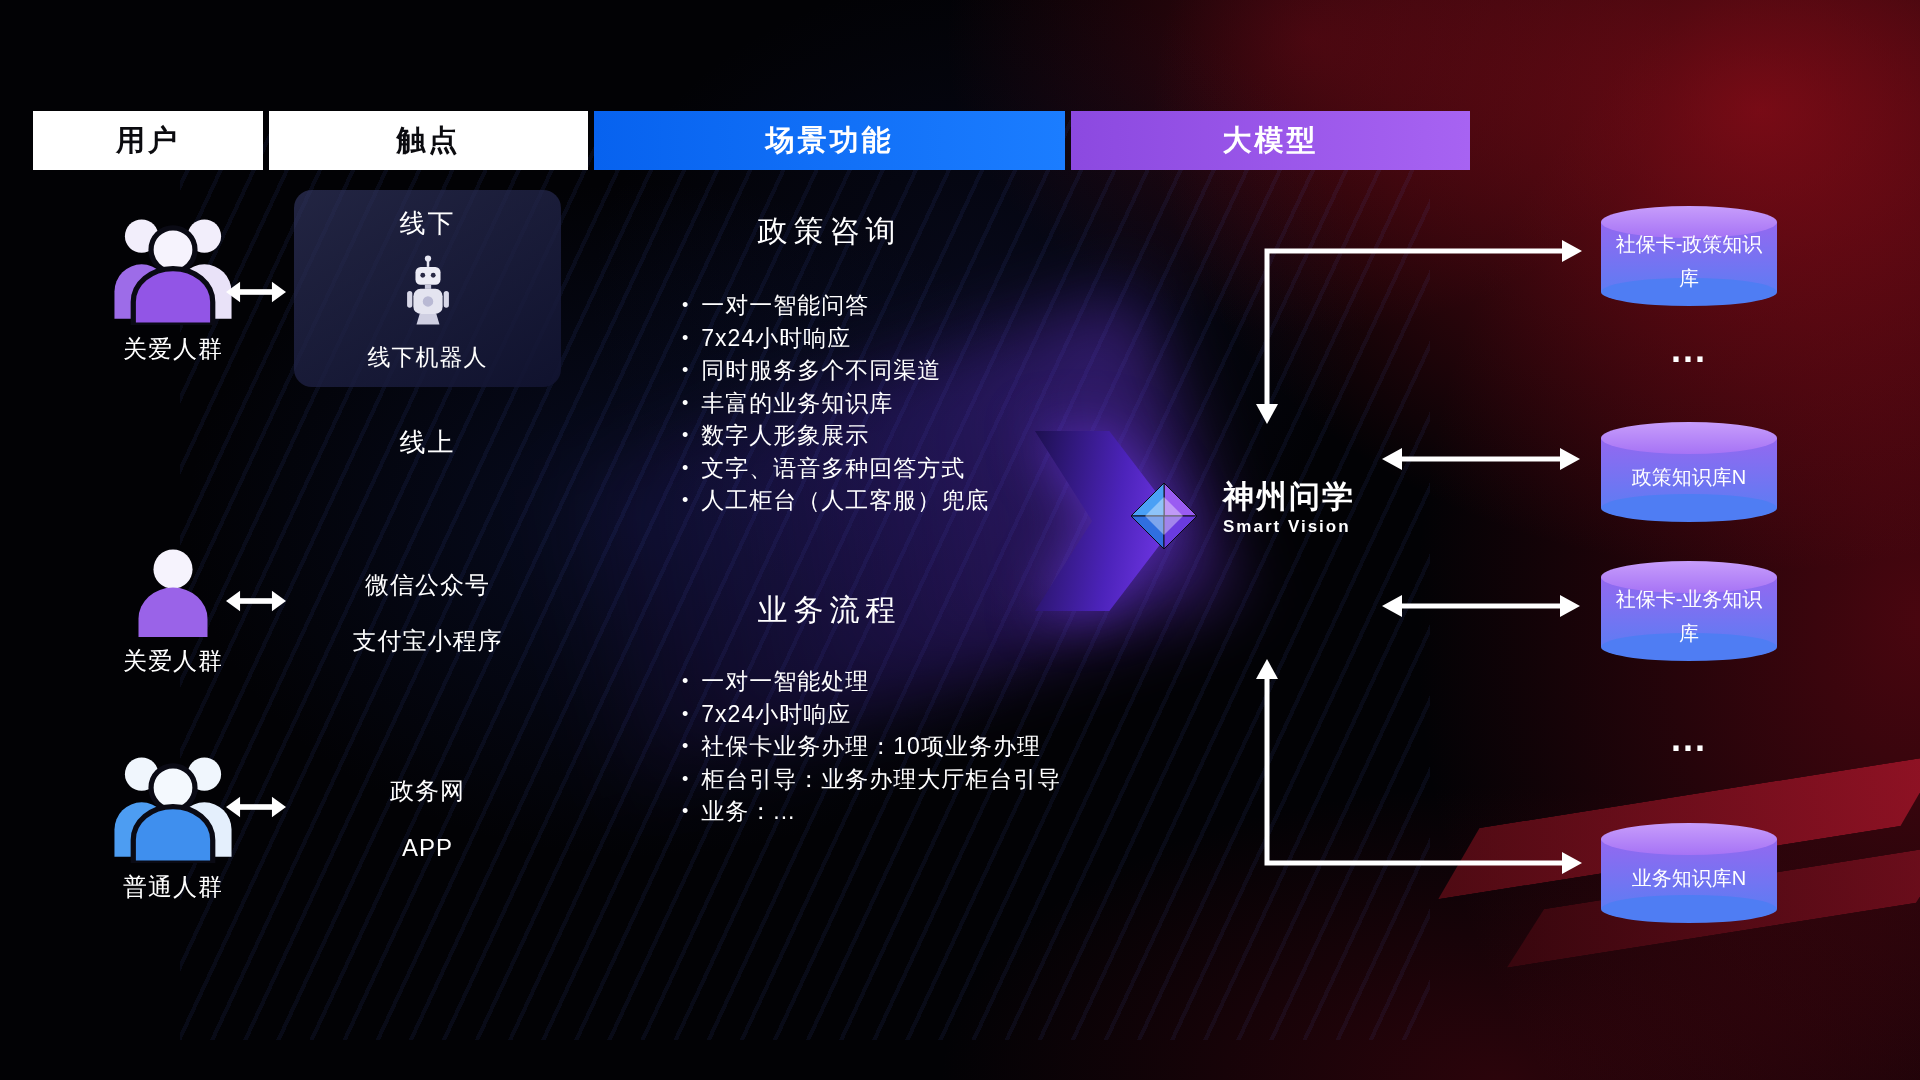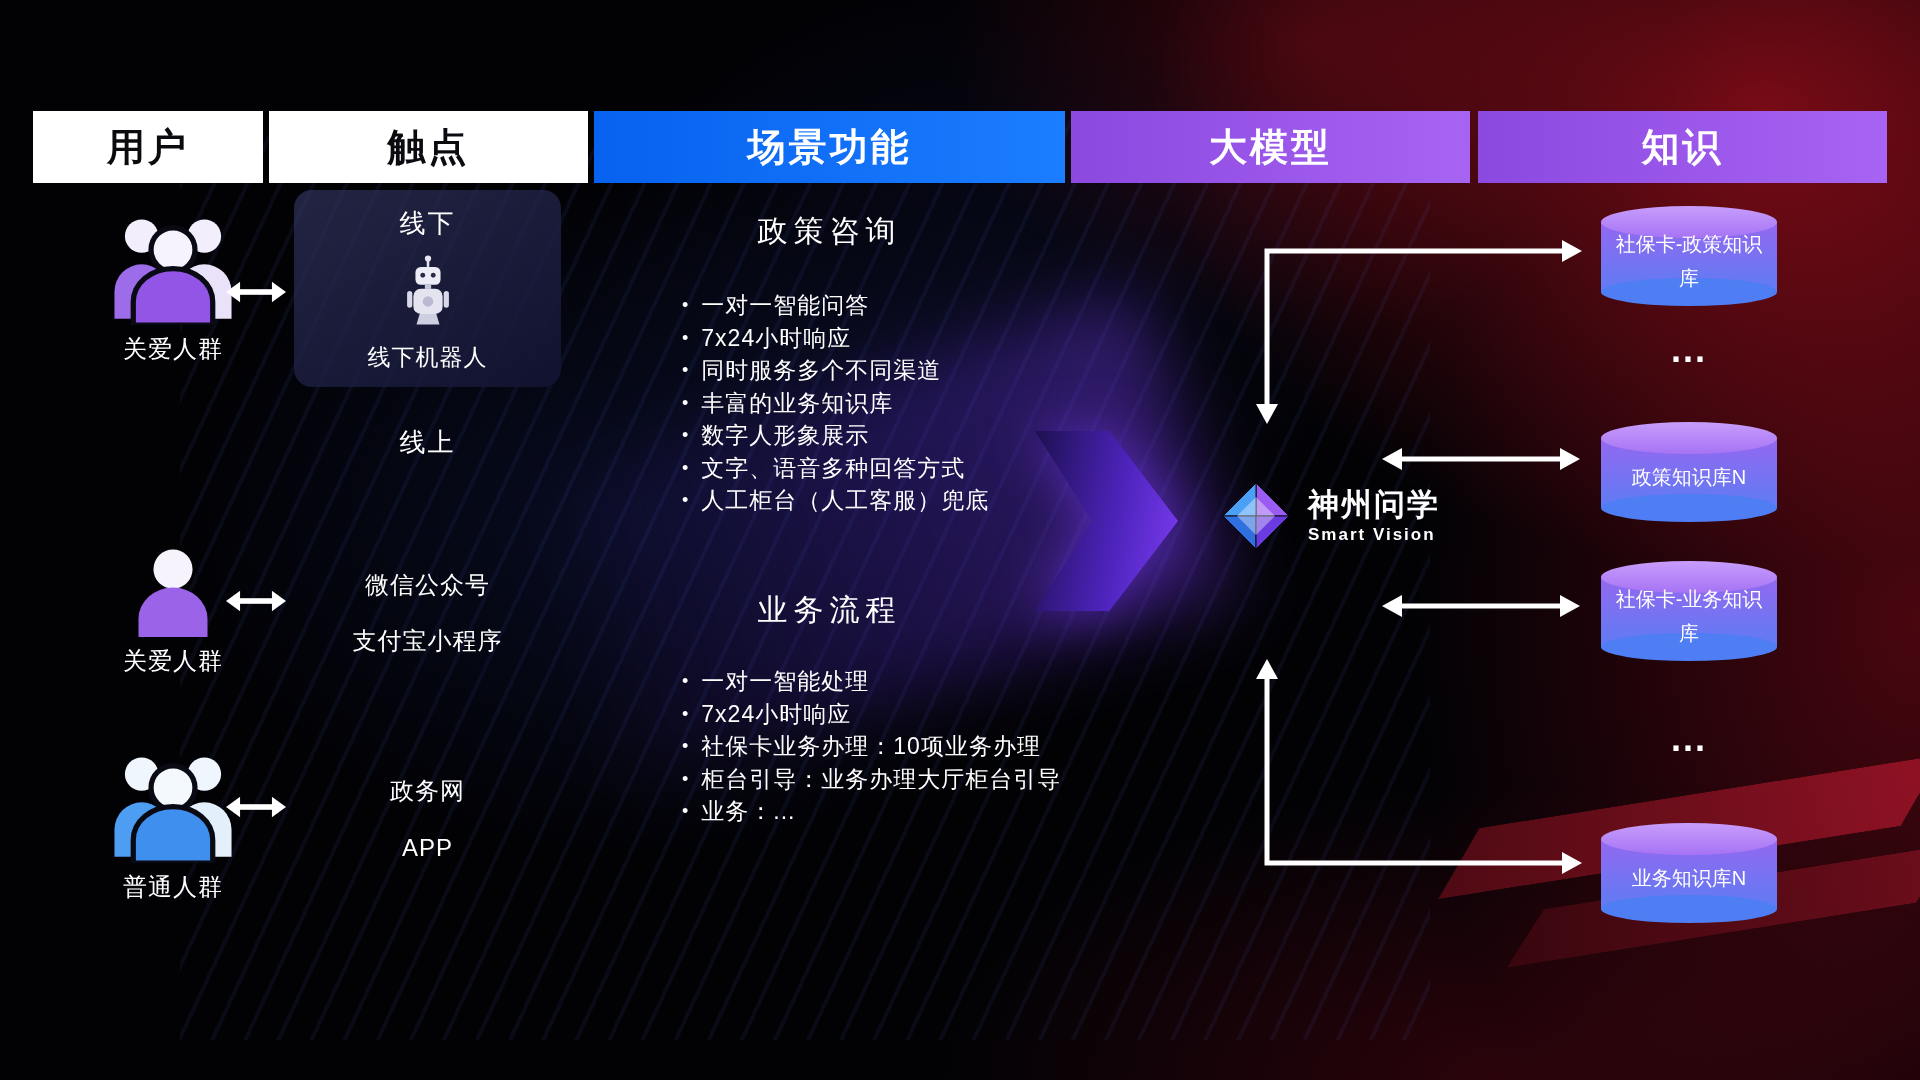--- a/index.html
+++ b/index.html
@@ -19,22 +19,22 @@
   .bg-streaks{left:180px;top:120px;width:1250px;height:920px;
       background:repeating-linear-gradient(115deg, transparent 0 26px, rgba(90,120,255,.07) 26px 30px);}
   .glow-band{left:560px;top:380px;width:640px;height:320px;transform:rotate(-18deg);filter:blur(34px);
       background:linear-gradient(100deg, transparent, rgba(100,50,230,.28) 60%, rgba(125,62,255,.42));}
   .slash1{left:1430px;top:795px;width:520px;height:64px;transform:rotate(-9deg);
       background:linear-gradient(90deg,#5e0c16,#a6152a);clip-path:polygon(0 100%,10% 0,100% 0,90% 100%);opacity:.8;}
   .slash2{left:1500px;top:880px;width:460px;height:52px;transform:rotate(-9deg);
       background:linear-gradient(90deg,#3f070f,#7e1020);clip-path:polygon(0 100%,10% 0,100% 0,90% 100%);opacity:.8;}
 
   
-  .hdr{position:absolute;top:111px;height:72px;display:flex;align-items:center;justify-content:center;
-       font-size:38px;font-weight:bold;letter-spacing:3px;}
+  .hdr{position:absolute;top:111px;height:59px;display:flex;align-items:center;justify-content:center;
+       font-size:29px;font-weight:bold;letter-spacing:3px;}
   .hdr.white{background:#fff;color:#0b0b0f;}
   .hdr.blue{background:linear-gradient(90deg,#0762ef,#1b7dff);color:#fff;}
   .hdr.purple{background:linear-gradient(90deg,#8c49e0,#a763f2);color:#fff;}
   .h1{left:33px;width:230px;} .h2{left:269px;width:319px;} .h3{left:594px;width:471px;}
   .h4{left:1071px;width:399px;} .h5{left:1478px;width:409px;}
 
   
   .user-block{position:absolute;width:230px;display:flex;flex-direction:column;align-items:center;gap:8px;}
   .u1{left:58px;top:210px;} .u2{left:58px;top:545px;} .u3{left:58px;top:748px;}
   .user-label{font-size:24px;letter-spacing:1px;}
@@ -61,21 +61,21 @@
   .scen li{display:flex;align-items:center;font-size:23px;line-height:32.5px;letter-spacing:1px;}
   .scen li::before{content:"•";margin-right:12px;font-size:18px;}
 
   
   .arrow-wrap{position:absolute;left:1035px;top:431px;filter:drop-shadow(0 0 26px rgba(120,60,255,.55));}
   .flow-arrow{width:143px;height:180px;
       background:linear-gradient(100deg,#1d1050 0%,#4c23ba 55%,#7d3df4 100%);
       clip-path:polygon(0 0,52% 0,100% 50%,52% 100%,0 100%,40% 50%);}
 
   
-  .logo{position:absolute;left:1220px;top:480px;display:flex;align-items:center;gap:16px;}
+  .logo{position:absolute;left:1128px;top:480px;display:flex;gap:23px;}
   .logo-name{font-size:31px;font-weight:bold;letter-spacing:2px;line-height:34px;}
   .logo-sub{font-size:17px;letter-spacing:2px;margin-top:3px;font-weight:600;}
 
   
   .db{position:absolute;left:1601px;width:176px;height:100px;}
   .db-top{position:absolute;top:0;left:0;right:0;height:32px;border-radius:50%;z-index:2;
       background:linear-gradient(180deg,#c79dfb,#a673f5);}
   .db-body{position:absolute;top:16px;bottom:14px;left:0;right:0;
       background:linear-gradient(180deg,#9468f0,#5e7cf3);}
   .db-bot{position:absolute;bottom:0;left:0;right:0;height:28px;border-radius:50%;background:#4f7df3;}
@@ -107,23 +107,20 @@
       <span>用户</span>
     </div>
   <div class="hdr white h2">
       <span>触点</span>
     </div>
   <div class="hdr blue h3">
       <span>场景功能</span>
     </div>
   <div class="hdr purple h4">
       <span>大模型</span>
-    </div>
-  <div class="hdr purple h5">
-      <span>知识</span>
     </div>
 
   <div class="user-block u1">
     <svg width="140" height="115" viewBox="0 0 130 110">
       <circle cx="35" cy="25" r="16" fill="#f2eefb"></circle>
       <path d="M9,104 v-26 a26,26 0 0 1 52,0 v26 z" fill="#9d6ce8"></path>
       <circle cx="95" cy="25" r="16" fill="#f2eefb"></circle>
       <path d="M69,104 v-26 a26,26 0 0 1 52,0 v26 z" fill="#e9e2f8"></path>
       <circle cx="65" cy="38" r="21" fill="#f6f3fd" stroke="#0a0a14" stroke-width="5"></circle>
       <path d="M27,110 v-22 a38,32 0 0 1 76,0 v22 z" fill="#9255e6" stroke="#0a0a14" stroke-width="5"></path>

